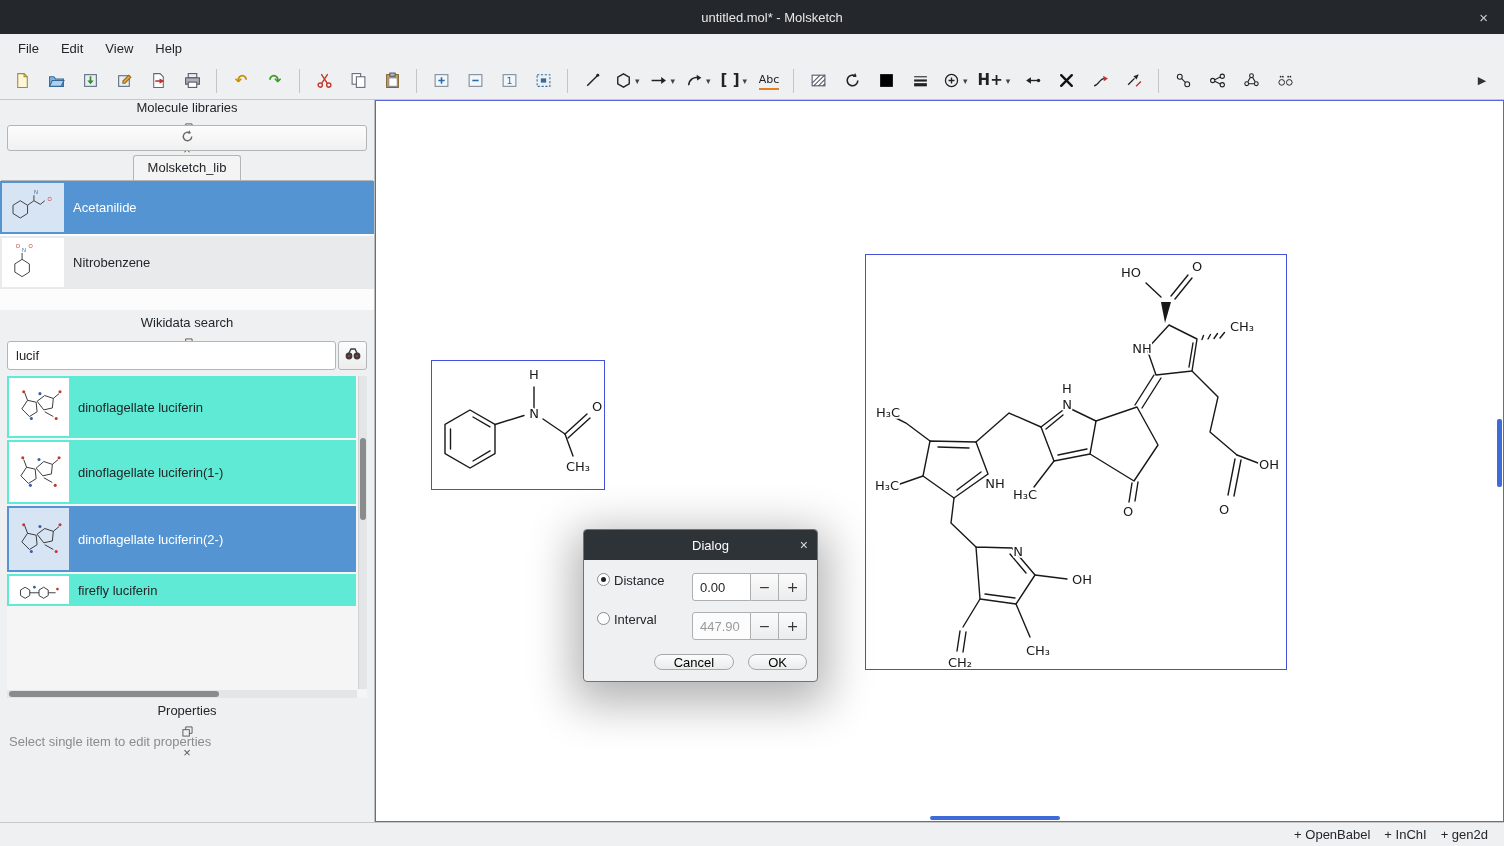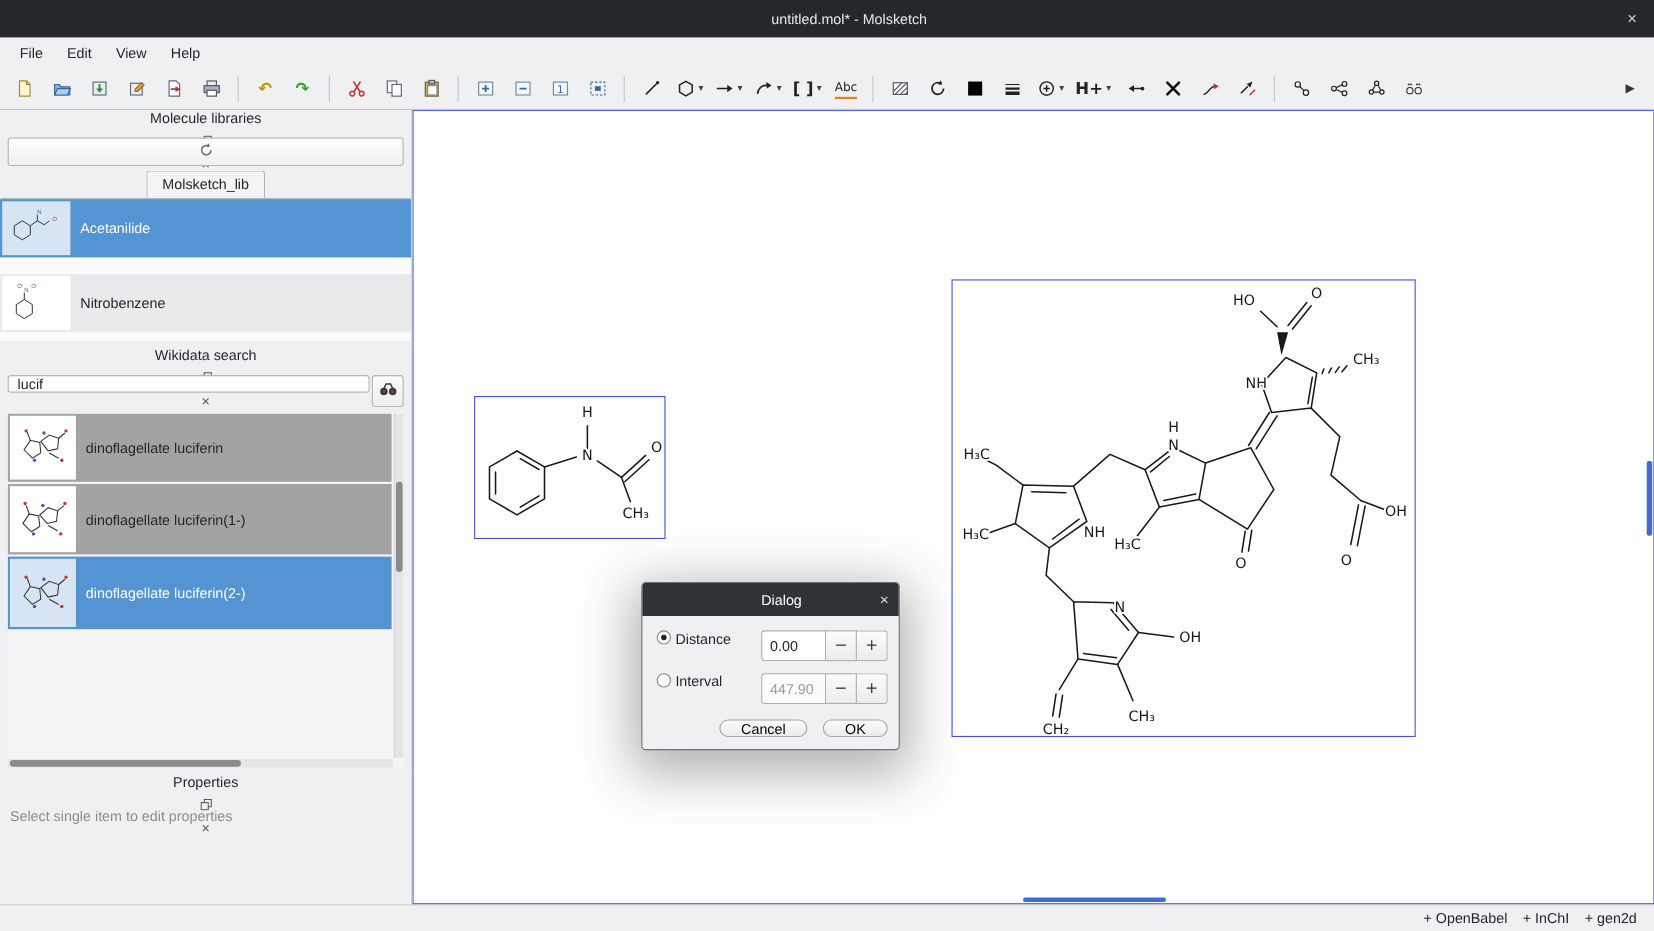--- a/index.html
+++ b/index.html
@@ -35,33 +35,33 @@
   .panel-btn { width:15px; height:15px; display:flex; align-items:center; justify-content:center; color:#555; cursor:pointer; font-size:13px; }
   .panel-btn svg { width:11px; height:11px; }
 
   
   .panel-libraries { height:210px; }
   .refresh-btn { margin:3px 7px; height:26px; border:1px solid #b4b5b6; border-radius:3px; background:linear-gradient(#fdfdfd,#f0f0f1); display:flex; align-items:center; justify-content:center; cursor:pointer; }
   .refresh-btn svg { width:15px; height:15px; }
   .tabbar { height:27px; display:flex; justify-content:center; align-items:flex-end; border-bottom:1px solid #b4b5b6; margin:0 1px; }
   .tab { padding:4px 14px 5px; background:#f4f4f5; border:1px solid #b4b5b6; border-bottom:none; border-radius:3px 3px 0 0; cursor:pointer; }
   .lib-list { flex:1; background:#fcfcfd; overflow:hidden; }
-  .lib-item { height:53px; display:flex; align-items:center; gap:9px; background:#e9eaeb; margin-bottom:15px; cursor:pointer; }
+  .lib-item { height:53px; display:flex; align-items:center; gap:9px; background:#e9eaeb; margin-bottom:2px; cursor:pointer; }
   .lib-item .thumb { width:62px; height:49px; margin:2px 0 2px 2px; background:#fff; display:flex; align-items:center; justify-content:center; flex:none; }
   .lib-item.selected { background:#5594d2; color:#fff; }
   .lib-item.selected .thumb { background:#d7e4f4; }
 
   
   .panel-wikidata { height:383px; }
   .search-row { display:flex; margin:4px 7px; gap:2px; }
-  .search-row input { flex:1; height:16px; border:1px solid #b4b5b6; border-radius:3px; padding:0 8px; background:#fff; font:inherit; color:#232629; }
+  .search-row input { flex:1; height:29px; border:1px solid #b4b5b6; border-radius:3px; padding:0 8px; background:#fff; font:inherit; color:#232629; }
   .search-btn { width:29px; height:29px; border:1px solid #b4b5b6; border-radius:3px; background:linear-gradient(#fdfdfd,#ededee); display:flex; align-items:center; justify-content:center; cursor:pointer; }
   .search-btn svg { width:18px; height:14px; }
   .result-list { flex:1; margin:2px 7px 0; position:relative; background:#f5f5f6; overflow:hidden; padding-right:11px; }
-  .result-item { display:flex; align-items:center; gap:9px; background:#a3a3a3; margin-bottom:2px; cursor:pointer; }
+  .result-item { display:flex; align-items:center; gap:9px; background:#5eead4; margin-bottom:2px; cursor:pointer; }
   .result-item .thumb { width:60px; margin:2px 0 2px 2px; background:#fff; display:flex; align-items:center; justify-content:center; flex:none; align-self:stretch; }
   .result-item.selected { background:#5594d2; color:#fff; }
   .result-item.selected .thumb { background:#d7e4f4; }
   .v-sb { position:absolute; right:0; top:0; bottom:9px; width:9px; background:#e4e5e6; border-left:1px solid #d2d3d4; }
   .v-sb .bar { position:absolute; left:1px; right:1px; top:62px; height:82px; background:#8a8b8c; border-radius:3px; }
   .h-sb { position:absolute; left:0; right:10px; bottom:0; height:8px; background:#e4e5e6; }
   .h-sb .bar { position:absolute; top:1px; bottom:1px; left:2px; width:210px; background:#8a8b8c; border-radius:3px; }
 
   
   .panel-properties { flex:1; }
@@ -515,20 +515,32 @@
                 <path d="M26 17l8-6 9 3-1 10-9 2z" fill="none" stroke="#333"></path>
                 <path d="M34 28l9 5M16 16l-3-8M43 14l6-5" fill="none" stroke="#333"></path>
                 <circle cx="12" cy="7" r="1.6" fill="#c0392b"></circle>
                 <circle cx="50" cy="7" r="1.6" fill="#c0392b"></circle>
                 <circle cx="29" cy="9" r="1.6" fill="#3a5fa5"></circle>
                 <circle cx="46" cy="35" r="1.6" fill="#c0392b"></circle>
                 <circle cx="20" cy="35" r="1.6" fill="#3a5fa5"></circle>
               </svg>
           </span>
           <span>dinoflagellate luciferin(2-)</span>
+        </div>
+        <div class="result-item" style="height:32px">
+          <span class="thumb">
+            <svg viewBox="0 0 56 26" width="54" height="24">
+                <path d="M8 13l5-3 5 3v6l-5 3-5-3z" fill="none" stroke="#333"></path>
+                <path d="M28 13l5-3 5 3v6l-5 3-5-3z" fill="none" stroke="#333"></path>
+                <path d="M18 16h10M38 16h8" fill="none" stroke="#333"></path>
+                <circle cx="48" cy="12" r="1.5" fill="#c0392b"></circle>
+                <circle cx="23" cy="10" r="1.5" fill="#3a5fa5"></circle>
+              </svg>
+          </span>
+          <span>firefly luciferin</span>
         </div>
         <div class="v-sb">
             <div class="bar"></div>
           </div>
         <div class="h-sb">
             <div class="bar"></div>
           </div>
       </div>
     </section>
 

